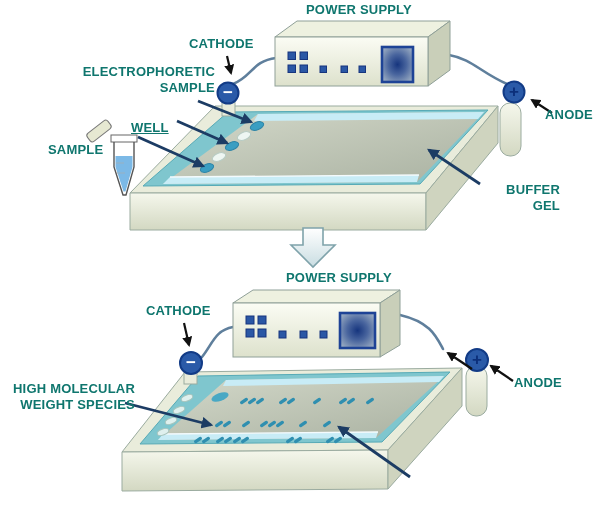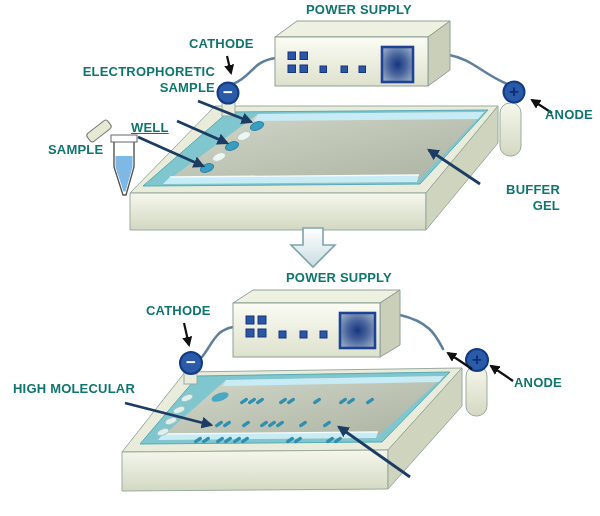--- a/index.html
+++ b/index.html
@@ -219,16 +219,17 @@
 <div class="lbl center" style="left:478px;top:182px;width:82px;">
   <span>BUFFER</span><br>
   <span>GEL</span>
 </div>
 <div class="lbl" style="left:545px;top:107px;">ANODE</div>
 
 <div class="lbl" style="left:286px;top:270px;">POWER SUPPLY</div>
 <div class="lbl" style="left:146px;top:303px;">CATHODE</div>
 <div class="lbl center" style="left:0px;top:381px;width:126px;margin-left:9px;">
   <span>HIGH MOLECULAR</span><br>
+  <span>WEIGHT SPECIES</span>
 </div>
 <div class="lbl" style="left:514px;top:375px;">ANODE</div>
 
 </div>
 
 </body></html>

